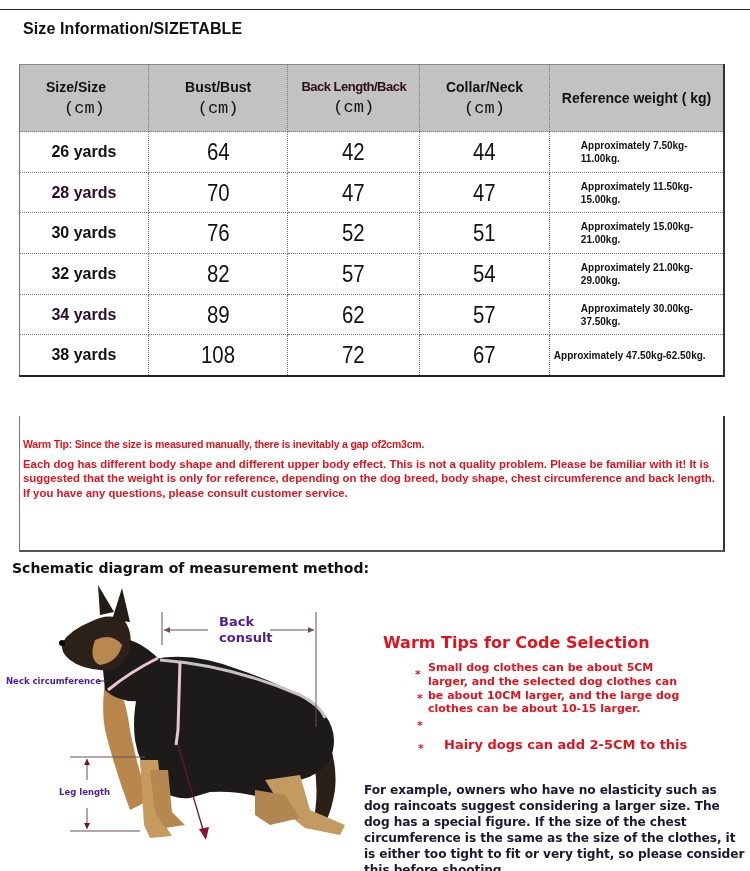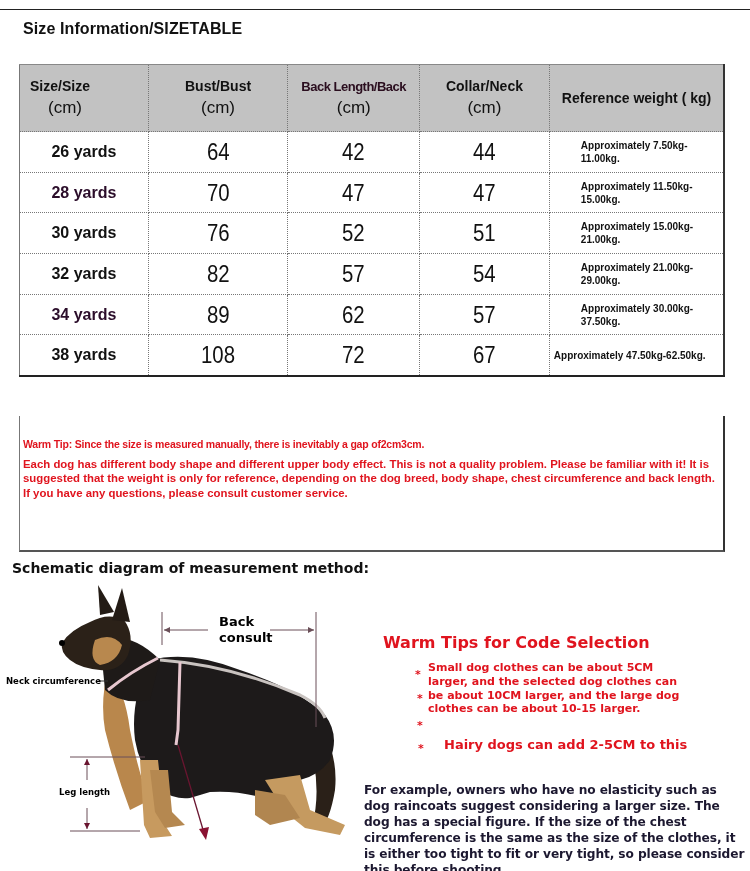--- a/index.html
+++ b/index.html
@@ -9,22 +9,22 @@
   .top-rule { position: absolute; left: 0; top: 9px; width: 750px; height: 1px; background: #222; }
 
   .section-title { position: absolute; left: 23px; top: 20px; font-family: "Liberation Sans", sans-serif; font-weight: bold; font-size: 16px; color: #111; letter-spacing: 0.1px; }
 
   
   .size-table { position: absolute; left: 19px; top: 64px; width: 706px; border-collapse: collapse; border-left: 1px solid #777; border-right: 2px solid #333; border-top: 1px solid #888; }
   .size-table th, .size-table td { border: 1px dotted #777; }
   .size-table th { background: #c2c2c2; height: 67px; font-family: "Liberation Sans", sans-serif; font-weight: bold; vertical-align: middle; }
   .th-main { display: block; font-size: 14px; color: #111; }
   .th-main.dark { color: #2a0d1e; font-size: 13px; letter-spacing: -0.5px; }
-  .th-unit { display: block; font-family: Liberation Sans, sans-serif; font-size: 17px; font-weight: normal; margin-top: 4px; color: #111; }
-  .th-left { text-align: left; padding-left: 10px; }
+  .th-unit { display: block; font-family: Liberation Mono, monospace; font-size: 17px; font-weight: normal; margin-top: 4px; color: #111; }
+  .th-left { text-align: left; padding-left: 26px; }
   .th-left .th-unit { padding-left: 18px; }
   .th-weight { text-align: left; padding-left: 12px; font-size: 14px; line-height: 19px; }
 
   .size-table td { height: 40.7px; text-align: center; vertical-align: middle; }
   .cell-size { font-family: "Liberation Sans", sans-serif; font-weight: bold; font-size: 16px; color: #111; }
   .cell-size.purple { color: #2b0d2a; }
   .cell-num { font-family: "Liberation Sans", sans-serif; font-size: 24px; color: #111; transform: scaleX(0.85); display: inline-block; }
   .cell-weight { text-align: left !important; padding-left: 31px; font-family: "Liberation Sans", sans-serif; font-weight: bold; font-size: 10px; line-height: 13px; color: #111; }
   .cell-weight.wide { padding-left: 4px; }
   .last-row td { border-bottom: 2px solid #222; }
@@ -33,21 +33,21 @@
 
   
   .warn-box { position: absolute; left: 19px; top: 416px; width: 706px; height: 136px; border-left: 1px solid #777; border-right: 2px solid #333; border-bottom: 2px solid #555; }
   .warn-tip { position: absolute; left: 3px; top: 22px; font-family: "Liberation Sans", sans-serif; font-weight: bold; font-size: 10.5px; color: #e0141e; letter-spacing: -0.2px; }
   .warn-body { position: absolute; left: 3px; top: 41px; width: 698px; font-family: "Liberation Sans", sans-serif; font-weight: bold; font-size: 11.4px; line-height: 14.3px; color: #e0141e; }
 
   .schematic-title { position: absolute; left: 12px; top: 560px; font-family: "DejaVu Sans", sans-serif; font-weight: bold; font-size: 14px; color: #111; }
 
   
   .dog-diagram { position: absolute; left: 0; top: 580px; width: 365px; height: 291px; }
-  .dog-label { position: absolute; font-family: "DejaVu Sans", sans-serif; font-weight: bold; color: #000000; }
+  .dog-label { position: absolute; font-family: "DejaVu Sans", sans-serif; font-weight: bold; color: #4c1d95; }
 
   .tips-title { position: absolute; left: 383px; top: 633px; font-family: "DejaVu Sans", sans-serif; font-weight: bold; font-size: 16px; color: #e0141e; }
   .tip-star { position: absolute; font-size: 11px; color: #e0141e; font-weight: bold; }
   .tips-text { position: absolute; left: 428px; top: 661px; width: 260px; font-family: "DejaVu Sans", sans-serif; font-weight: bold; font-size: 11px; line-height: 13.8px; color: #e0141e; }
   .tips-hairy { position: absolute; left: 444px; top: 737px; font-family: "DejaVu Sans", sans-serif; font-weight: bold; font-size: 13px; color: #e0141e; }
 
   .example-text { position: absolute; left: 364px; top: 782px; width: 382px; font-family: "DejaVu Sans", sans-serif; font-weight: bold; font-size: 12.2px; line-height: 16px; color: #1c1830; letter-spacing: -0.1px; }
 </style>
 </head>
 <body>

